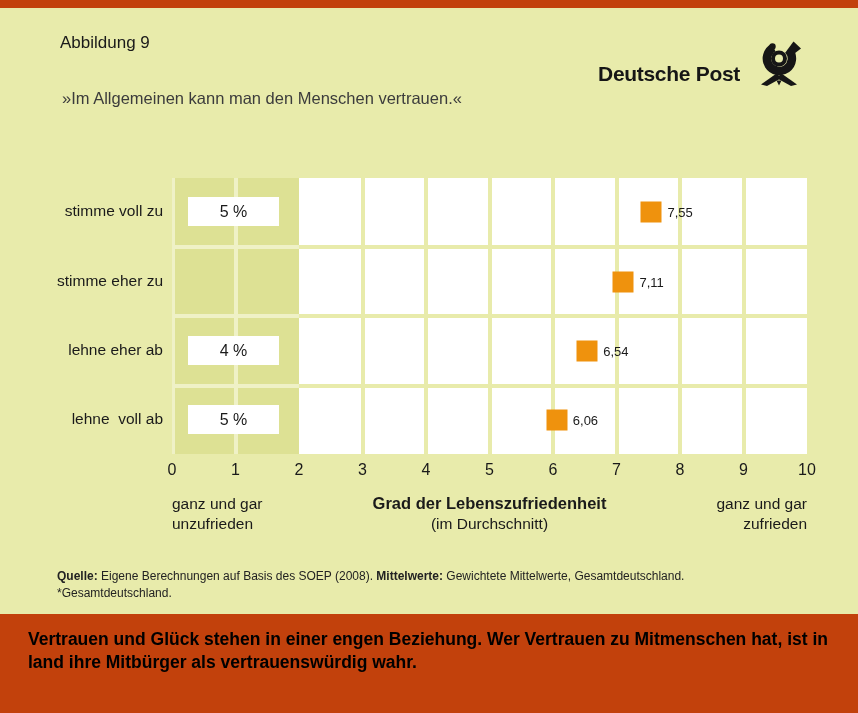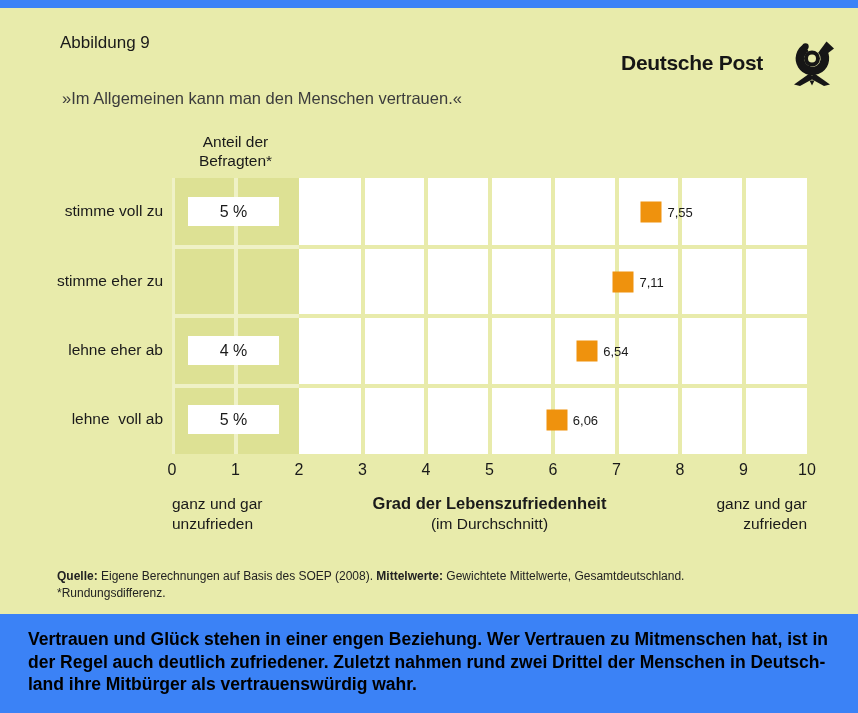--- a/index.html
+++ b/index.html
@@ -1,30 +1,30 @@
 <!DOCTYPE html>
 <html><head>
 <meta charset="utf-8">
 <style>
   * { margin:0; padding:0; box-sizing:border-box; }
   html,body { background:#fff; }
   .page {
     position:relative; width:858px; height:713px;
-    background:#3b82f6; overflow:hidden;
+    background:#c2410c; overflow:hidden;
     font-family:"Liberation Sans", sans-serif; color:#1a1a1a;
   }
   .panel {
     position:absolute; left:0; top:8px; width:858px; height:606px;
     background:#e8ebab;
   }
   .fig-label  { position:absolute; left:60px; top:25px;  font-size:17px; }
   .fig-title  { position:absolute; left:60px; top:48px;  font-size:17.5px; font-weight:bold; }
   .fig-quote  { position:absolute; left:62px; top:81px;  font-size:16.5px; color:#3c3c3c; }
 
-  .brand { position:absolute; right:17px; top:32px; display:flex; align-items:center; gap:22px; }
+  .brand { position:absolute; right:50px; top:32px; display:flex; align-items:flex-end; gap:12px; }
   .brand-text { font-size:21px; font-weight:bold; letter-spacing:-0.3px; color:#161616; }
 
   .col-header {
     position:absolute; left:172px; top:124px; width:127px;
     text-align:center; font-size:15.5px; line-height:19px;
   }
 
   
   .plot { position:absolute; left:172px; top:170px; width:635px; height:276px; }
   .band { position:absolute; left:0; top:0; width:127px; height:276px; background:#dde194; }
@@ -101,24 +101,20 @@
         <g fill="#161616">
           <path d="M33,13 L41.5,1.5 L49,8.5 L38.5,16.5 Z"></path>
           <circle cx="20.5" cy="6.5" r="3.2"></circle>
           <path d="M24.5,33.5 L29.5,38 L15,46 L9,44.5 Z"></path>
           <path d="M29.5,33.5 L24.5,38 L39,46 L45,44.5 Z"></path>
           <path d="M24.5,40.5 L27,45.5 L29.5,40.5 Z"></path>
         </g>
       </svg>
     </div>
 
-    <div class="col-header">
-      <div>Anteil der</div>
-      <div>Befragten*</div>
-    </div>
 
     <div class="cat-label r0">stimme voll zu</div>
     <div class="cat-label r1">stimme eher zu</div>
     <div class="cat-label r2">lehne eher ab</div>
     <div class="cat-label r3">lehne  voll ab</div>
 
     <div class="plot">
       <div class="band"></div>
       <div class="white-zone"></div>
 
@@ -183,22 +179,21 @@
       <div class="xl">Grad der Lebenszufriedenheit</div>
       <div class="xls">(im Durchschnitt)</div>
     </div>
     <div class="caption-right">
       <div>ganz und gar</div>
       <div>zufrieden</div>
     </div>
 
     <div class="source">
       <div><b>Quelle:</b><span> Eigene Berechnungen auf Basis des SOEP (2008). </span><b>Mittelwerte:</b><span> Gewichtete Mittelwerte, Gesamtdeutschland.</span></div>
-      <div>*Rundungsdifferenz.</div>
+      <div>*Gesamtdeutschland.</div>
     </div>
   </div>
 
   <div class="bottom-text">
     <div>Vertrauen und Glück stehen in einer engen Beziehung. Wer Vertrauen zu Mitmenschen hat, ist in</div>
-    <div>der Regel auch deutlich zufriedener. Zuletzt nahmen rund zwei Drittel der Menschen in Deutsch-</div>
     <div>land ihre Mitbürger als vertrauenswürdig wahr.</div>
   </div>
 </div>
 
 </body></html>

